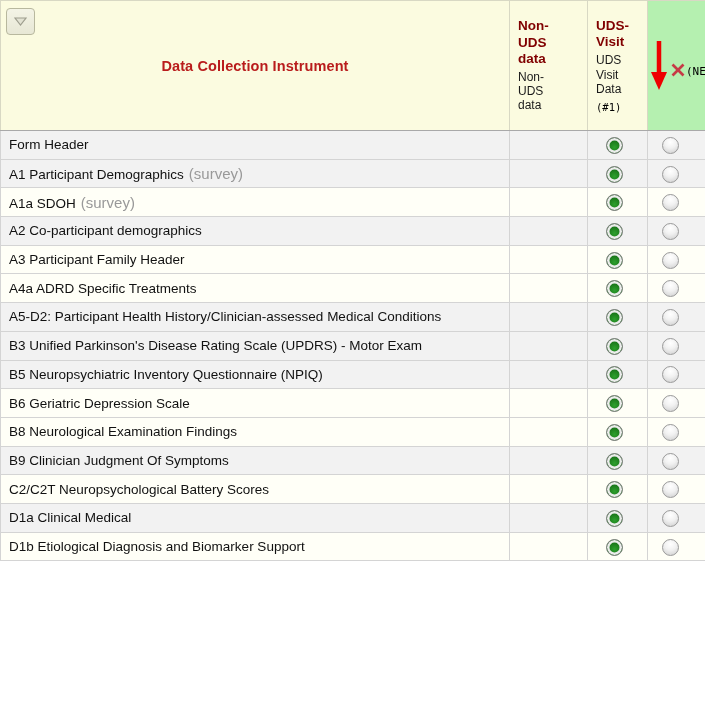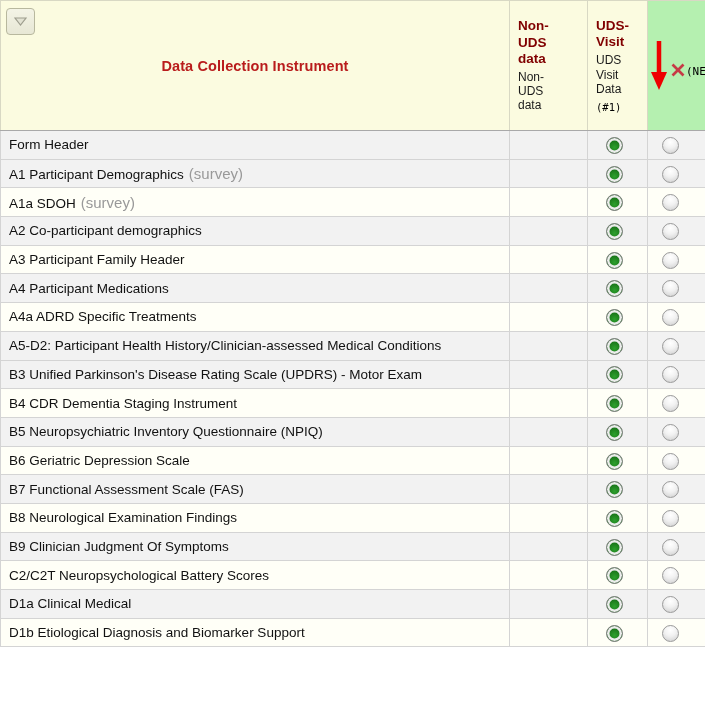--- a/index.html
+++ b/index.html
@@ -168,64 +168,46 @@
     <td class="cell-radio c2"></td>
     <td class="cell-radio c3"><div class="radio sel"></div></td>
     <td class="cell-radio c4"><div class="radio unsel"></div></td>
   </tr>
       <tr class="even">
     <td class="cell-label"><span class="lbl">A3 Participant Family Header</span></td>
     <td class="cell-radio c2"></td>
     <td class="cell-radio c3"><div class="radio sel"></div></td>
     <td class="cell-radio c4"><div class="radio unsel"></div></td>
   </tr>
-      <tr class="odd">
-    <td class="cell-label"><span class="lbl">A4 Participant Medications</span></td>
-    <td class="cell-radio c2"></td>
-    <td class="cell-radio c3"><div class="radio sel"></div></td>
-    <td class="cell-radio c4"><div class="radio unsel"></div></td>
-  </tr>
       <tr class="even">
     <td class="cell-label"><span class="lbl">A4a ADRD Specific Treatments</span></td>
     <td class="cell-radio c2"></td>
     <td class="cell-radio c3"><div class="radio sel"></div></td>
     <td class="cell-radio c4"><div class="radio unsel"></div></td>
   </tr>
       <tr class="odd">
     <td class="cell-label"><span class="lbl">A5-D2: Participant Health History/Clinician-assessed Medical Conditions</span></td>
     <td class="cell-radio c2"></td>
     <td class="cell-radio c3"><div class="radio sel"></div></td>
     <td class="cell-radio c4"><div class="radio unsel"></div></td>
   </tr>
       <tr class="odd">
     <td class="cell-label"><span class="lbl">B3 Unified Parkinson's Disease Rating Scale (UPDRS) - Motor Exam</span></td>
     <td class="cell-radio c2"></td>
     <td class="cell-radio c3"><div class="radio sel"></div></td>
     <td class="cell-radio c4"><div class="radio unsel"></div></td>
   </tr>
-      <tr class="even">
-    <td class="cell-label"><span class="lbl">B4 CDR Dementia Staging Instrument</span></td>
-    <td class="cell-radio c2"></td>
-    <td class="cell-radio c3"><div class="radio sel"></div></td>
-    <td class="cell-radio c4"><div class="radio unsel"></div></td>
-  </tr>
       <tr class="odd">
     <td class="cell-label"><span class="lbl">B5 Neuropsychiatric Inventory Questionnaire (NPIQ)</span></td>
     <td class="cell-radio c2"></td>
     <td class="cell-radio c3"><div class="radio sel"></div></td>
     <td class="cell-radio c4"><div class="radio unsel"></div></td>
   </tr>
       <tr class="even">
     <td class="cell-label"><span class="lbl">B6 Geriatric Depression Scale</span></td>
-    <td class="cell-radio c2"></td>
-    <td class="cell-radio c3"><div class="radio sel"></div></td>
-    <td class="cell-radio c4"><div class="radio unsel"></div></td>
-  </tr>
-      <tr class="odd">
-    <td class="cell-label"><span class="lbl">B7 Functional Assessment Scale (FAS)</span></td>
     <td class="cell-radio c2"></td>
     <td class="cell-radio c3"><div class="radio sel"></div></td>
     <td class="cell-radio c4"><div class="radio unsel"></div></td>
   </tr>
       <tr class="even">
     <td class="cell-label"><span class="lbl">B8 Neurological Examination Findings</span></td>
     <td class="cell-radio c2"></td>
     <td class="cell-radio c3"><div class="radio sel"></div></td>
     <td class="cell-radio c4"><div class="radio unsel"></div></td>
   </tr>

